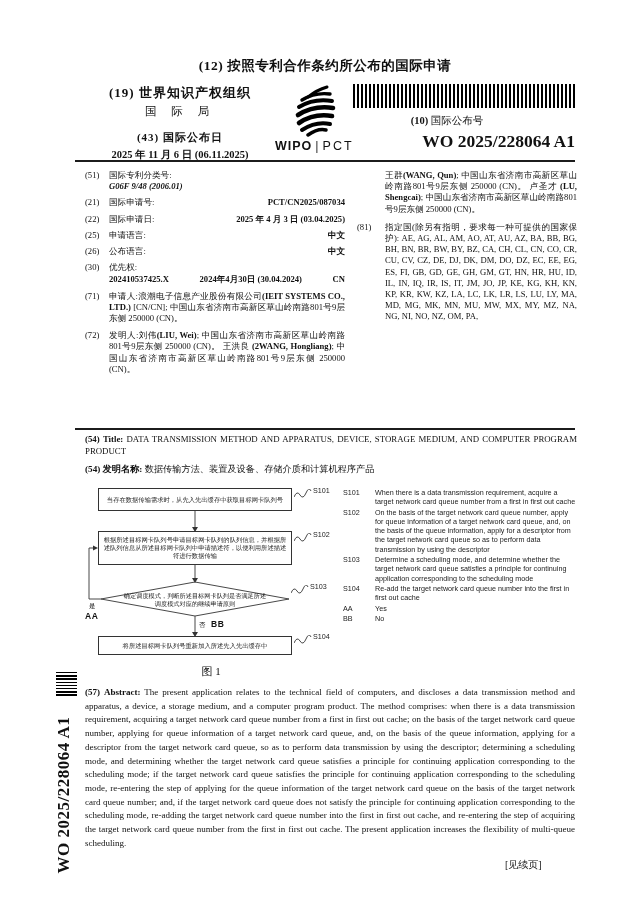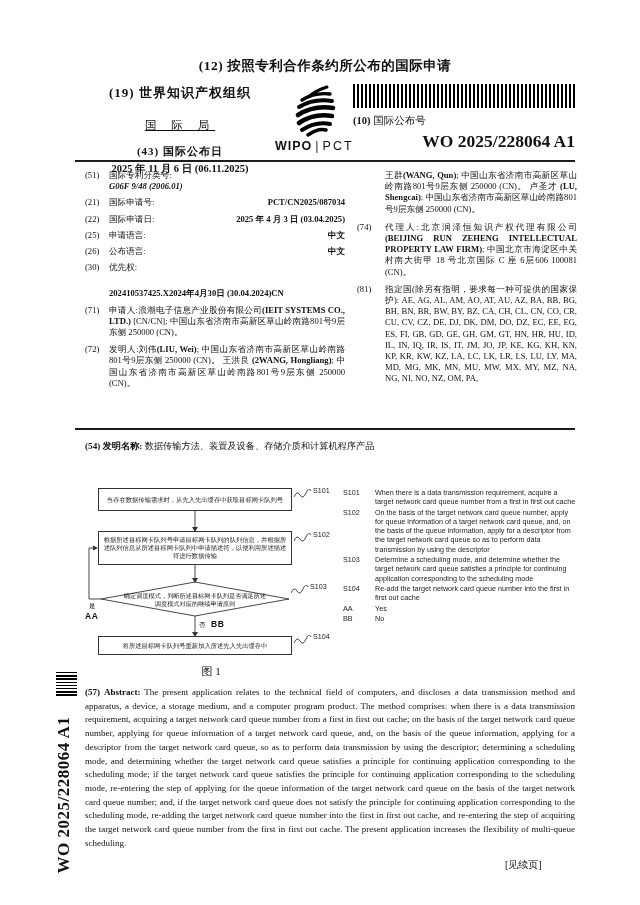--- a/index.html
+++ b/index.html
@@ -7,53 +7,53 @@
   .page{position:relative;width:640px;height:905px;background:#ffffff;overflow:hidden;
         font-family:"Liberation Serif","DejaVu Serif",serif;color:#111;}
   b{font-weight:bold;}
 
   
   .type-line{position:absolute;top:57px;left:75px;width:500px;text-align:center;
              font-size:13.5px;font-weight:bold;letter-spacing:.5px;}
   .hdr{position:absolute;top:84px;left:85px;width:490px;display:flex;}
   .hdr-left{width:190px;text-align:center;}
   .org-line{font-size:13px;font-weight:bold;letter-spacing:1px;}
-  .bureau{font-size:11.5px;letter-spacing:6px;margin-top:16px;text-decoration:underline;}
+  .bureau{font-size:11.5px;letter-spacing:6px;margin-top:2px;}
   .pubdate-label{font-size:11px;font-weight:bold;margin-top:11px;letter-spacing:1px;}
   .pubdate{font-size:10.5px;font-weight:bold;margin-top:3px;white-space:nowrap;}
   .hdr-center{width:78px;text-align:center;padding-top:1px;}
   .logo-swirl{display:block;margin:0 auto;}
   .logo-text{font-family:"Liberation Sans",sans-serif;font-size:12.5px;font-weight:bold;
              letter-spacing:1px;margin-top:2px;white-space:nowrap;}
   .logo-text .sep{font-weight:400;padding:0 3px;color:#333;}
   .logo-text .pct{font-weight:400;letter-spacing:2px;}
   .hdr-right{width:222px;margin-left:auto;}
   .barcode{height:24px;width:222px;background:
       repeating-linear-gradient(90deg,#000 0 2px,#fff 2px 4px),
       repeating-linear-gradient(90deg,#000 0 1px,rgba(255,255,255,0) 1px 7px),
       repeating-linear-gradient(90deg,#000 0 3px,rgba(255,255,255,0) 3px 11px);
       background-color:#fff;}
-  .pubno-label{font-size:10.5px;margin-top:6px;text-align:left;padding-right:34px;}
+  .pubno-label{font-size:10.5px;margin-top:6px;text-align:center;padding-right:34px;}
   .pubno-label b{font-weight:bold;}
   .pubno{font-size:17.5px;font-weight:bold;text-align:right;margin-top:3px;white-space:nowrap;}
 
   .rule1{position:absolute;top:160px;left:75px;width:500px;height:2px;background:#1c1c1c;}
   .rule2{position:absolute;top:428px;left:75px;width:500px;height:1.5px;background:#1c1c1c;}
 
   
   .biblio{position:absolute;top:170px;left:85px;width:492px;display:flex;
           font-size:8.6px;line-height:11.2px;}
   .bcol-l{width:260px;flex:none;}
   .bcol-r{width:220px;margin-left:auto;flex:none;}
   .field{position:relative;padding-left:24px;margin-bottom:5px;text-align:justify;}
   .fnum{position:absolute;left:0;top:0;font-weight:normal;}
   .frow{display:flex;}
   .frow .fval{margin-left:auto;font-weight:bold;text-align:right;white-space:nowrap;}
   .ipc-val{font-weight:bold;font-style:italic;}
-  .prio-row{display:flex;font-weight:bold;margin-top:15px;}
+  .prio-row{display:flex;justify-content:space-between;font-weight:bold;margin-top:1px;}
   .hangblock{position:relative;padding-left:24px;margin-bottom:6px;text-align:justify;}
   .bcol-r .hangblock{padding-left:28px;}
   .cont-block{padding-left:28px;position:relative;margin-bottom:7px;text-align:justify;}
 
   
   .titles{position:absolute;top:434px;left:85px;width:492px;font-size:8.8px;line-height:11.5px;}
   .title-en{text-align:justify;}
   .title-zh{margin-top:7px;font-size:9.2px;}
 
   
@@ -191,33 +191,31 @@
       </div>
 
       <div class="hangblock">
         <span class="fnum">(72)</span><span>发明人:</span><span>刘伟<b>(LIU, Wei)</b>; 中国山东省济南市高新区草山岭南路801号9层东侧 250000 (CN)。 王洪良 <b>(2WANG, Hongliang)</b>; 中国山东省济南市高新区草山岭南路801号9层东侧 250000 (CN)。</span>
       </div>
     </div>
 
     <div class="bcol-r">
       <div class="cont-block">王群<b>(WANG, Qun)</b>; 中国山东省济南市高新区草山岭南路801号9层东侧 250000 (CN)。 卢圣才 <b>(LU, Shengcai)</b>; 中国山东省济南市高新区草山岭南路801号9层东侧 250000 (CN)。</div>
 
-      <div class="hangblock">
-        <span class="fnum">(74)</span><span>代理人:</span><span>北京润泽恒知识产权代理有限公司<b>(BEIJING RUN ZEHENG INTELLECTUAL PROPERTY LAW FIRM)</b>; 中国北京市海淀区中关村南大街甲 18 号北京国际 C 座 6层606 100081 (CN)。</span>
-      </div>
 
       <div class="hangblock">
         <span class="fnum">(81)</span><span>指定国(除另有指明，要求每一种可提供的国家保护): </span><span>AE, AG, AL, AM, AO, AT, AU, AZ, BA, BB, BG, BH, BN, BR, BW, BY, BZ, CA, CH, CL, CN, CO, CR, CU, CV, CZ, DE, DJ, DK, DM, DO, DZ, EC, EE, EG, ES, FI, GB, GD, GE, GH, GM, GT, HN, HR, HU, ID, IL, IN, IQ, IR, IS, IT, JM, JO, JP, KE, KG, KH, KN, KP, KR, KW, KZ, LA, LC, LK, LR, LS, LU, LY, MA, MD, MG, MK, MN, MU, MW, MX, MY, MZ, NA, NG, NI, NO, NZ, OM, PA,</span>
       </div>
     </div>
   </div>
 
   <div class="rule2"></div>
 
   <div class="titles">
+    <div class="title-en"><b>(54)</b> <b>Title:</b> <span>DATA TRANSMISSION METHOD AND APPARATUS, DEVICE, STORAGE MEDIUM, AND COMPUTER PROGRAM PRODUCT</span></div>
     <div class="title-zh"><b>(54)</b> <b>发明名称:</b> <span>数据传输方法、装置及设备、存储介质和计算机程序产品</span></div>
   </div>
 
   <div class="figure">
     <div class="flow">
       <svg class="wires" width="250" height="200" viewBox="0 0 250 200">
         <g stroke="#333" stroke-width="0.9" fill="none">
           <line x1="110" y1="25" x2="110" y2="41"></line>
           <line x1="110" y1="79" x2="110" y2="92"></line>
           <polygon points="16,113 110,96 204,113 110,130" fill="#fff"></polygon>

